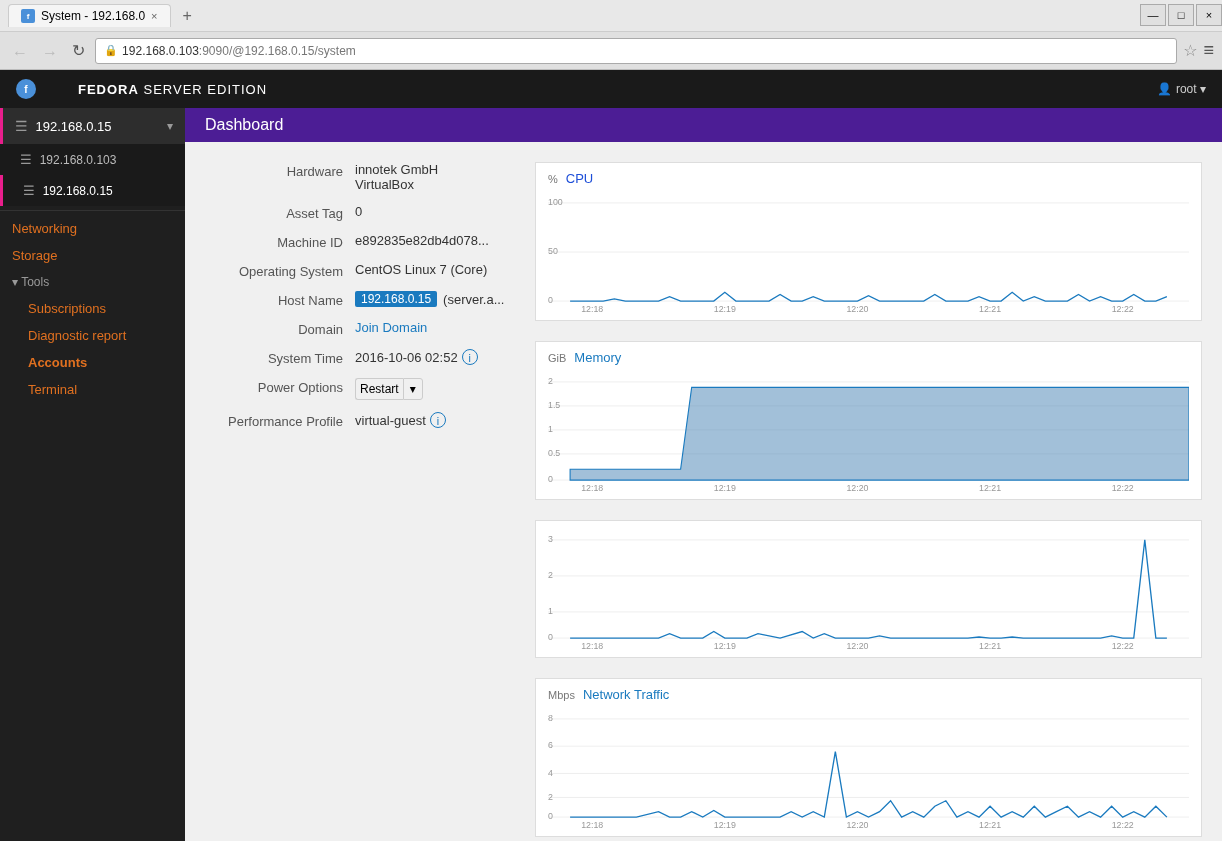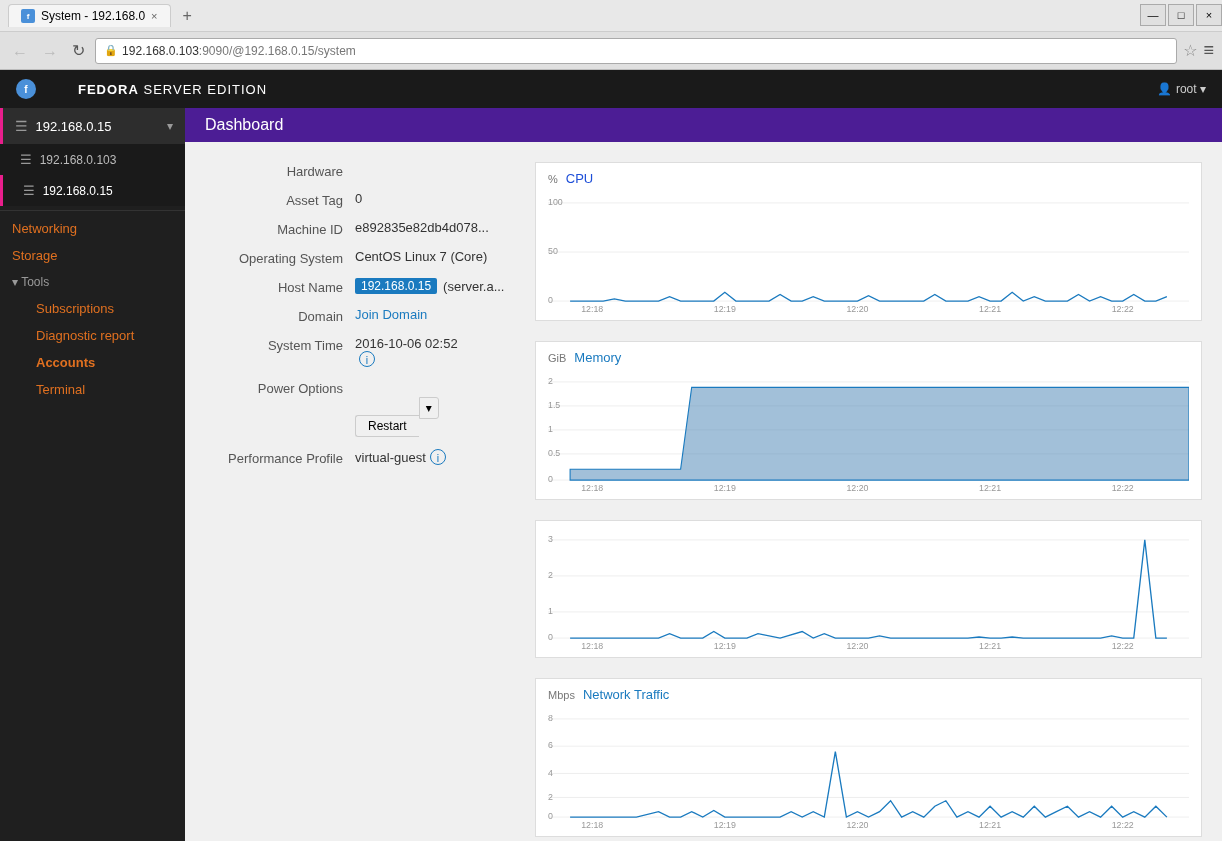--- a/index.html
+++ b/index.html
@@ -39,41 +39,41 @@
     .sidebar-host-item.active { background: #2d2d2d; }
     .sidebar-host-item .host-icon { color: #999; font-size: 14px; }
     .sidebar-host-label { color: white; font-size: 13px; flex: 1; }
     .sidebar-host-arrow { color: #999; font-size: 12px; }
     .sidebar-sub-item { display: flex; align-items: center; padding: 8px 12px 8px 20px; cursor: pointer; gap: 8px; background: #1a1a1a; }
     .sidebar-sub-item .host-icon { color: #999; font-size: 13px; }
     .sidebar-sub-label { color: #bbb; font-size: 12px; }
     .sidebar-divider { border: none; border-top: 1px solid #333; margin: 4px 0; }
     .sidebar-nav-item { padding: 6px 12px; color: #bbb; cursor: pointer; font-size: 13px; }
     .sidebar-nav-item.section-header { color: #999; font-size: 12px; display: flex; align-items: flex-end; gap: 4px; }
-    .sidebar-nav-item.indented { padding-left: 36px; color: #e07020; }
+    .sidebar-nav-item.indented { padding-left: 28px; color: #e07020; }
     .sidebar-nav-item.indented.active { color: #e07020; font-weight: bold; }
     .sidebar-storage { color: #e07020; }
     .sidebar-networking { color: #e07020; }
 
     
     .main-content { flex: 1; overflow-y: auto; background: #f0f0f0; }
     .main-header { background: #4c1d95; padding: 8px 20px; color: white; font-size: 16px; font-weight: normal; }
 
     .dashboard-content { padding: 20px; display: flex; gap: 30px; }
 
     
     .system-info { min-width: 300px; }
     .info-row { display: flex; margin-bottom: 12px; align-items: flex-start; }
     .info-label { color: #555; text-align: right; min-width: 150px; padding-right: 12px; font-size: 13px; padding-top: 2px; }
     .info-value { color: #333; font-size: 13px; flex: 1; }
     .info-value.link { color: #1a7abf; cursor: pointer; text-decoration: none; }
     .host-badge { background: #1a7abf; color: white; padding: 1px 6px; border-radius: 2px; font-size: 12px; display: inline-block; }
     .host-name-value { display: flex; align-items: center; gap: 6px; flex-wrap: wrap; }
     .restart-btn-group { display: flex; align-items: center; }
-    .restart-btn { background: #f0f0f0; border: 1px solid #ccc; border-right: none; padding: 3px 12px; font-size: 12px; cursor: pointer; border-radius: 3px 0 0 3px; margin-top: 36px; }
+    .restart-btn { background: #f0f0f0; border: 1px solid #ccc; border-right: none; padding: 3px 4px; font-size: 12px; cursor: pointer; border-radius: 3px 0 0 3px; }
     .restart-dropdown-btn { background: #f0f0f0; border: 1px solid #ccc; padding: 3px 6px; font-size: 12px; cursor: pointer; border-radius: 0 3px 3px 0; }
     .info-icon { color: #1a7abf; font-size: 13px; cursor: pointer; margin-left: 4px; display: inline-flex; align-items: center; justify-content: center; width: 16px; height: 16px; border: 1px solid #1a7abf; border-radius: 50%; font-style: normal; font-size: 11px; }
 
     
     .charts-panel { flex: 1; }
     .chart-section { margin-bottom: 20px; background: white; border: 1px solid #ddd; padding: 8px 12px; }
     .chart-title { font-size: 13px; color: #1a7abf; margin-bottom: 6px; display: flex; align-items: center; gap: 8px; }
     .chart-unit { color: #777; font-size: 11px; }
     .chart-container { position: relative; height: 120px; }
     .chart-svg { width: 100%; height: 100%; }
@@ -172,20 +172,24 @@
     <div class="main-content">
       <div class="main-header">
         <span>Dashboard</span>
       </div>
 
       <div class="dashboard-content">
 
         <div class="system-info">
           <div class="info-row">
             <span class="info-label">Hardware</span>
+            <div class="info-value">
+              <div>innotek GmbH</div>
+              <div>VirtualBox</div>
+            </div>
           </div>
           <div class="info-row">
             <span class="info-label">Asset Tag</span>
             <span class="info-value">0</span>
           </div>
           <div class="info-row">
             <span class="info-label">Machine ID</span>
             <span class="info-value">e892835e82db4d078...</span>
           </div>
           <div class="info-row">
@@ -198,21 +202,21 @@
               <span class="host-badge">192.168.0.15</span>
               <span>(server.a...</span>
             </div>
           </div>
           <div class="info-row">
             <span class="info-label">Domain</span>
             <a class="info-value link">Join Domain</a>
           </div>
           <div class="info-row">
             <span class="info-label">System Time</span>
-            <div class="info-value" style="display:flex; align-items:flex-start;flex-direction:column;">
+            <div class="info-value" style="display:flex; align-items:flex-end;">
               <a class="link">2016-10-06 02:52</a>
               <span class="info-icon">ℹ</span>
             </div>
           </div>
           <div class="info-row">
             <span class="info-label">Power Options</span>
             <div class="info-value restart-btn-group">
               <button class="restart-btn">Restart</button>
               <button class="restart-dropdown-btn">▾</button>
             </div>

